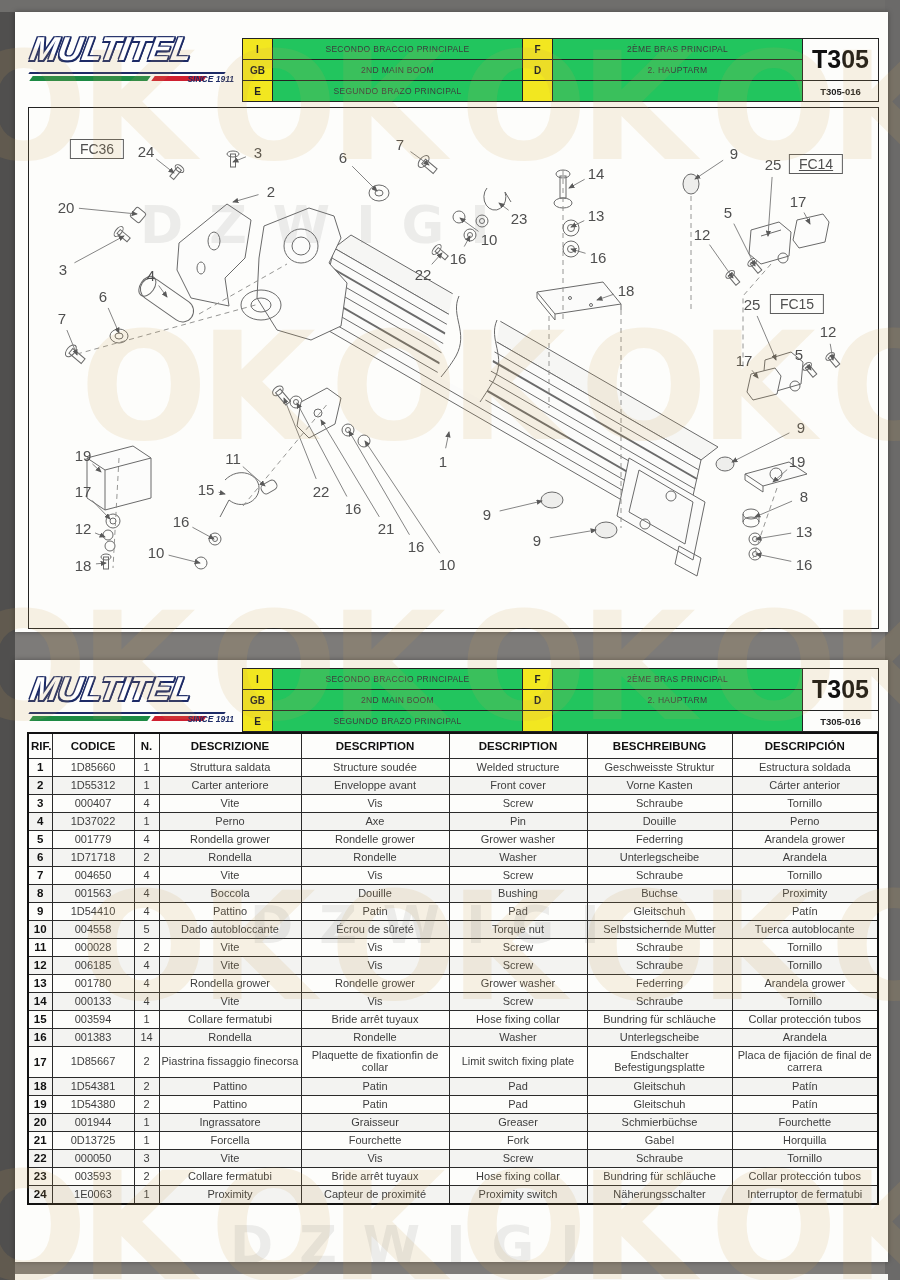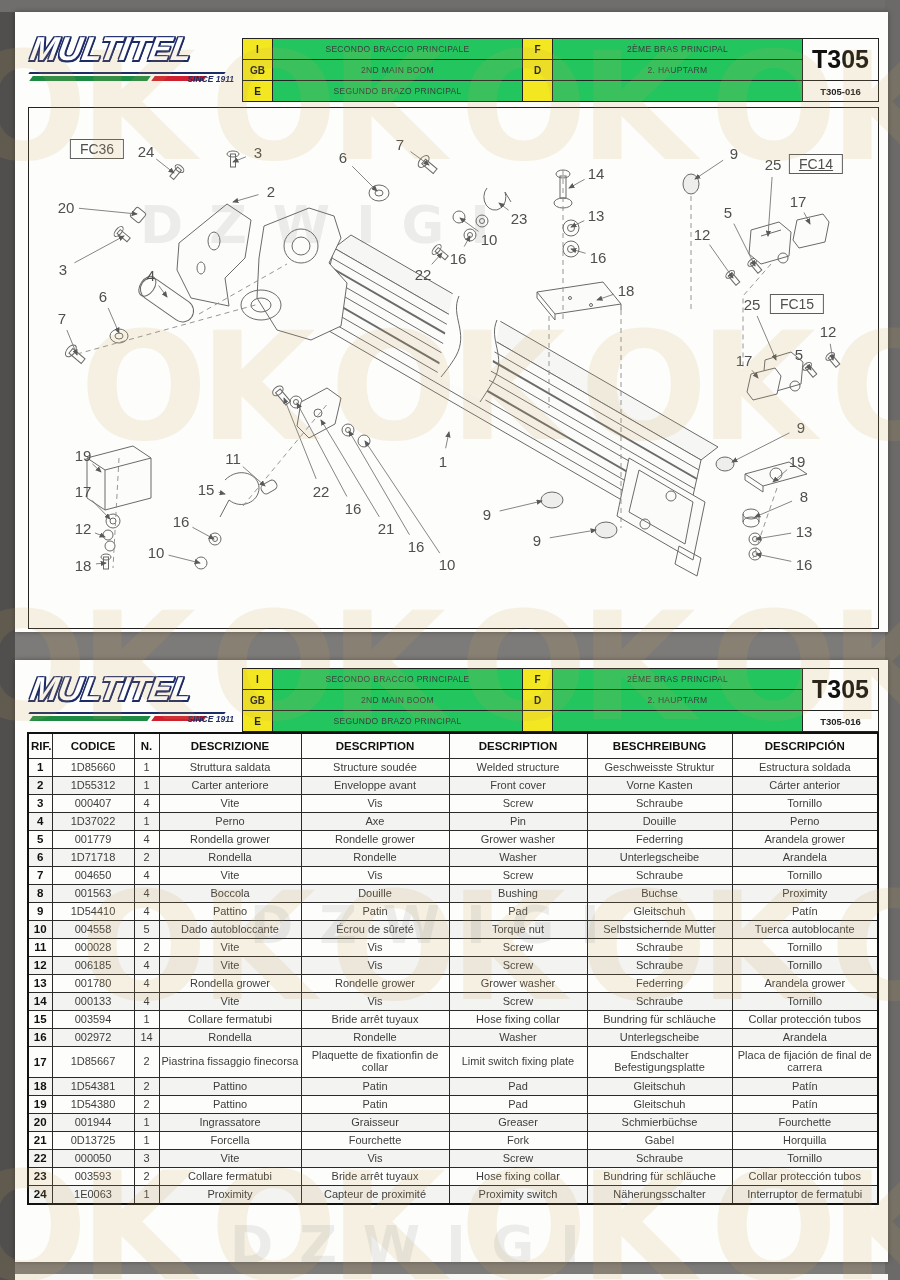--- a/index.html
+++ b/index.html
@@ -631,21 +631,21 @@
             <td>003594</td>
             <td>1</td>
             <td>Collare fermatubi</td>
             <td>Bride arrêt tuyaux</td>
             <td>Hose fixing collar</td>
             <td>Bundring für schläuche</td>
             <td>Collar protección tubos</td>
           </tr>
           <tr class="alt">
             <td class="rif">16</td>
-            <td>002972</td>
+            <td>001383</td>
             <td>14</td>
             <td>Rondella</td>
             <td>Rondelle</td>
             <td>Washer</td>
             <td>Unterlegscheibe</td>
             <td>Arandela</td>
           </tr>
           <tr class="tall">
             <td class="rif">17</td>
             <td>1D85667</td>

